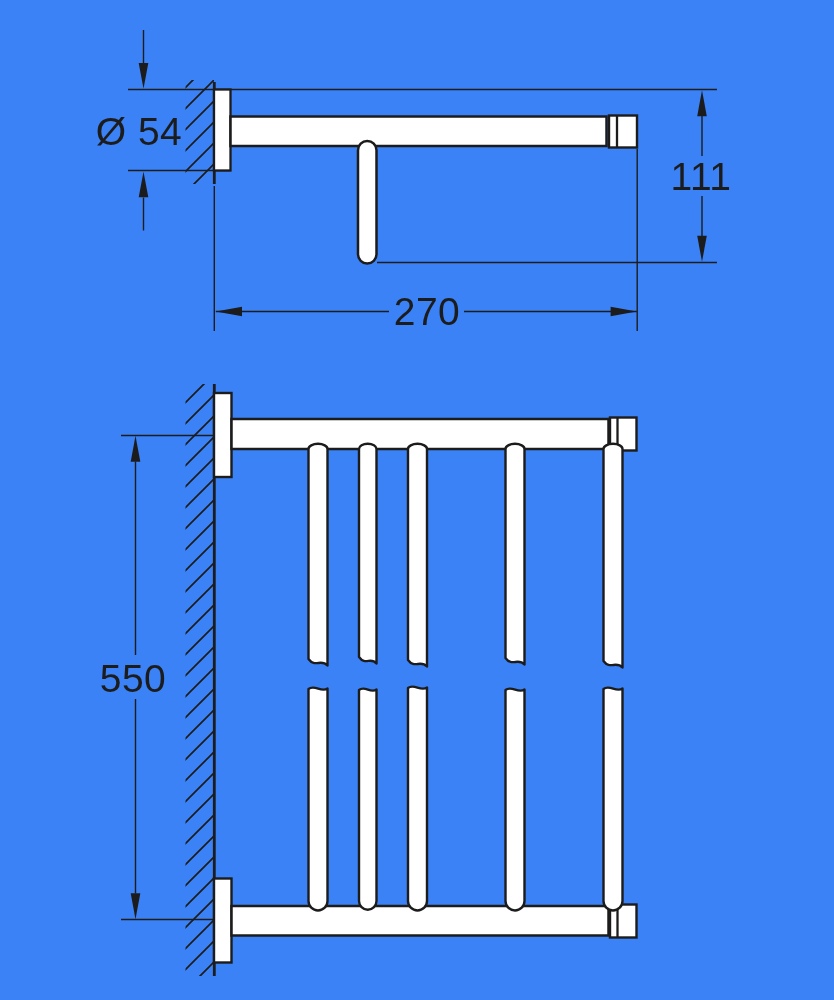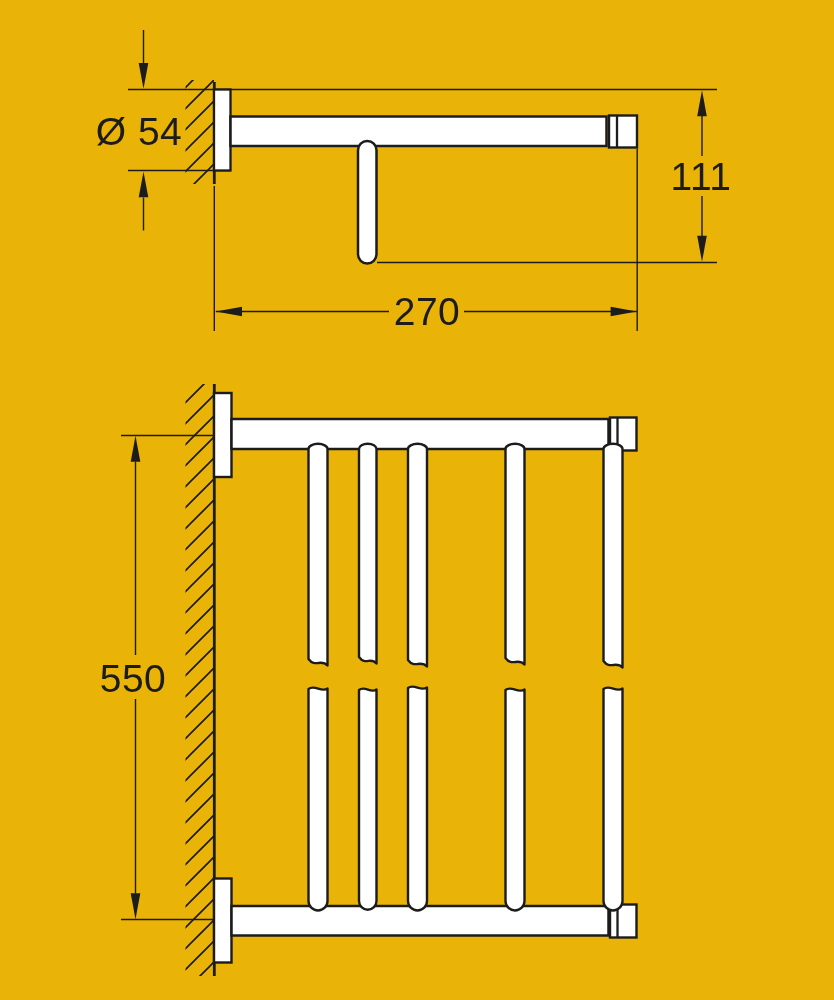--- a/index.html
+++ b/index.html
@@ -4,21 +4,21 @@
 <style>
   html, body {
     margin: 0;
     padding: 0;
     background: #ffffff;
   }
   .stage {
     position: relative;
     width: 834px;
     height: 1000px;
-    background: #eab308;
+    background: #3b82f6;
     overflow: hidden;
   }
   svg {
     display: block;
   }
   .dim-text {
     font-family: "Liberation Sans", "DejaVu Sans", sans-serif;
     font-size: 39px;
     letter-spacing: 0.5px;
     fill: #1c1c1c;

